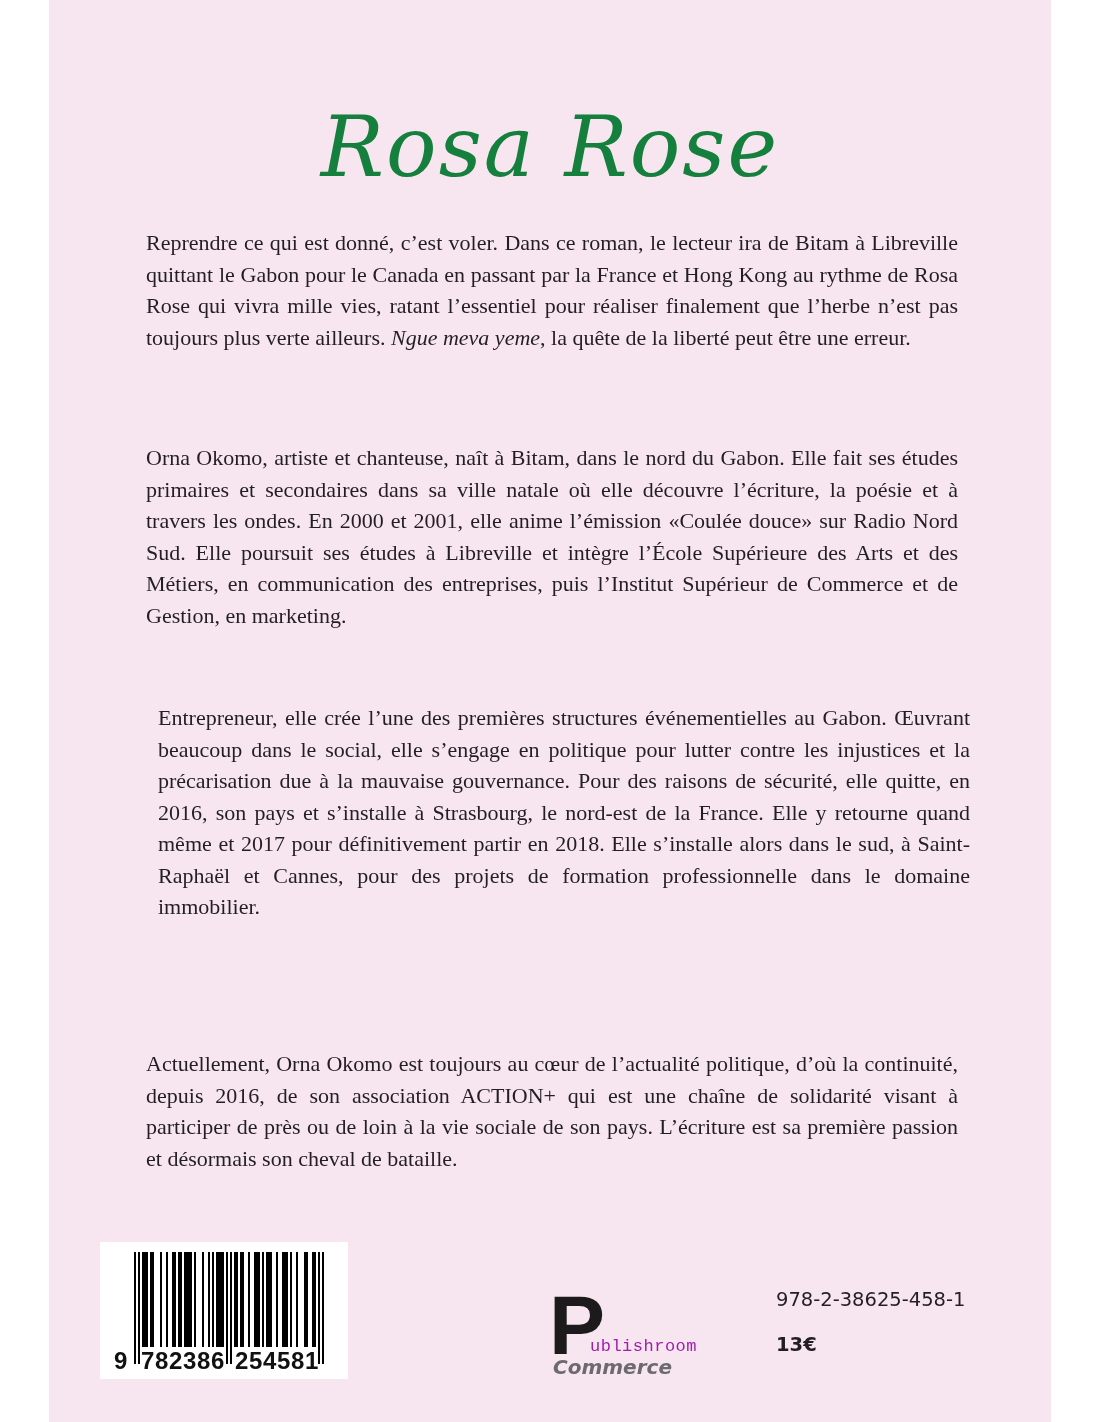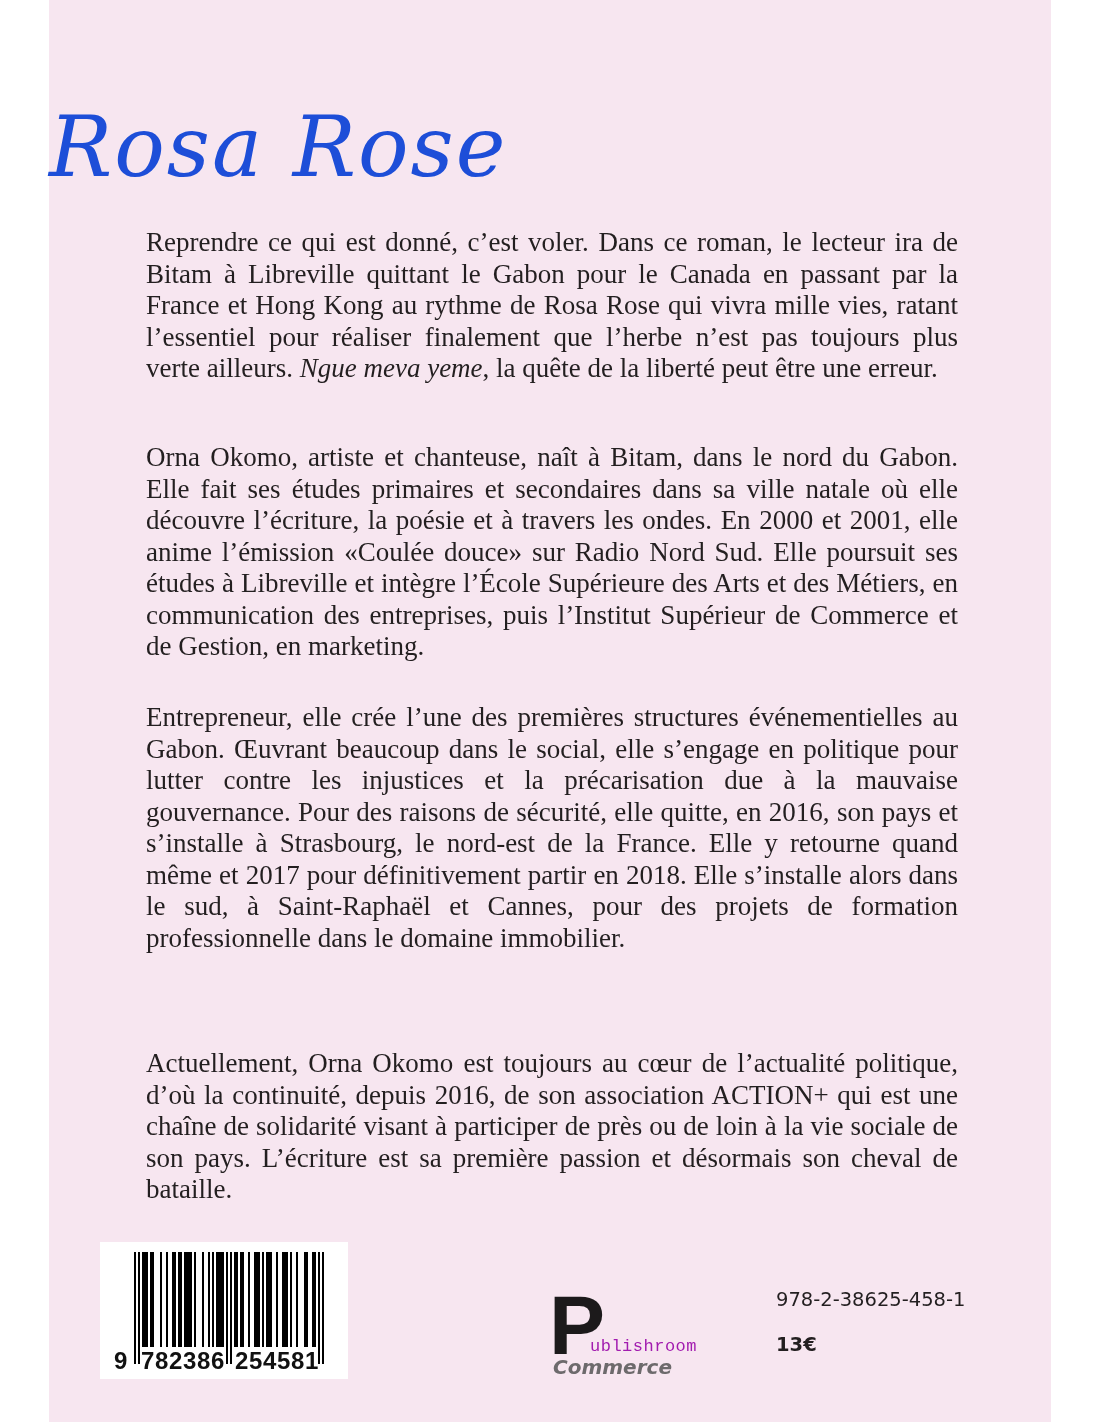--- a/index.html
+++ b/index.html
@@ -2,35 +2,35 @@
 <html><head>
 <meta charset="utf-8">
 <style>
   html, body { margin: 0; padding: 0; background: #ffffff; }
   body { width: 1100px; height: 1422px; position: relative; overflow: hidden; }
   .page {
     position: absolute; left: 49px; top: 0; width: 1002px; height: 1422px;
     background: #f7e6f0;
   }
   .title {
-    position: absolute; left: 0; width: 1002px; top: 92px; 
+    position: absolute; left: 0; width: 1002px; top: 92px; text-align: center;
     font-family: "DejaVu Serif", serif; font-style: italic; font-weight: normal;
-    font-size: 84px; letter-spacing: 2px; color: #1d4ed8;
+    font-size: 84px; letter-spacing: 2px; color: #15803d;
     line-height: 110px;
   }
   .body-text {
     position: absolute; left: 97px; width: 812px;
-    font-family: "Liberation Serif", serif; font-size: 27px; line-height: 31.5px;
+    font-family: "Liberation Serif", serif; font-size: 22px; line-height: 31.5px;
     color: #231f20; text-align: justify; text-align-last: left;
     margin: 0;
   }
   .body-text i { font-style: italic; }
   #para-summary { top: 227px; }
   #para-bio1 { top: 442px; }
-  #para-bio2 { top: 702px; }
+  #para-bio2 { top: 702px; margin-left: 12px; }
   #para-bio3 { top: 1048px; }
 
   .barcode {
     position: absolute; left: 51px; top: 1242px; width: 248px; height: 137px;
     background: #ffffff;
   }
   .barcode svg { position: absolute; left: 0; top: 0; }
   .barcode-digits {
     position: absolute; top: 105px; left: 0; width: 248px; height: 30px;
     font-family: "Liberation Sans", sans-serif; font-weight: bold; font-size: 24px;

